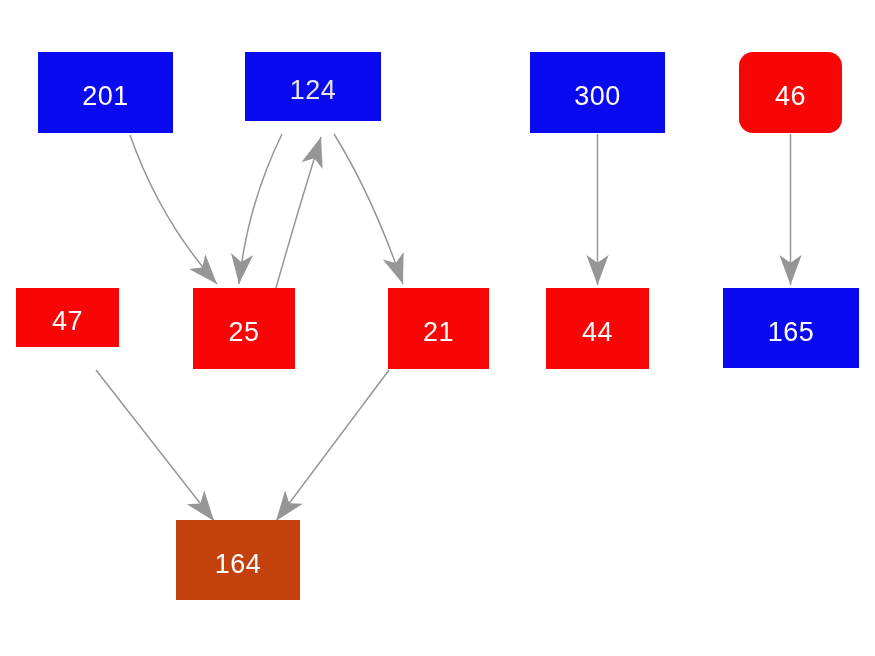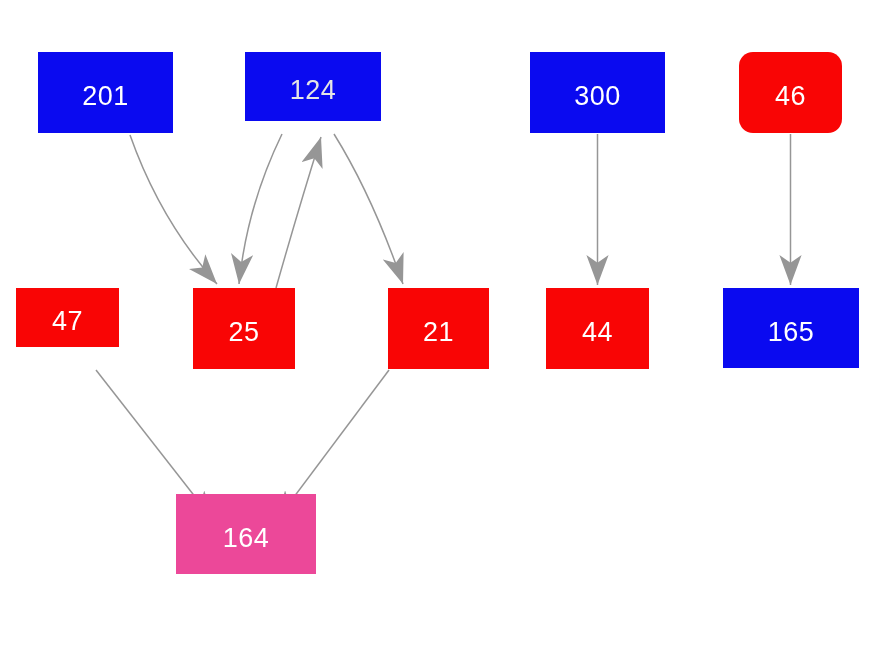--- a/index.html
+++ b/index.html
@@ -83,17 +83,17 @@
       </div>
       <div class="node" style="left: 388px; top: 288px; width: 101px; height: 81px; background: rgb(249, 5, 5); color: rgb(255, 255, 255);">
         <span class="node-label">21</span>
       </div>
       <div class="node" style="left: 546px; top: 288px; width: 103px; height: 81px; background: rgb(249, 5, 5); color: rgb(255, 255, 255);">
         <span class="node-label">44</span>
       </div>
       <div class="node" style="left: 723px; top: 288px; width: 136px; height: 80px; background: rgb(10, 10, 240); color: rgb(255, 255, 255);">
         <span class="node-label">165</span>
       </div>
-      <div class="node" style="left: 176px; top: 494px; width: 140px; height: 80px; background: #ec4899; color: rgb(255, 255, 255);">
+      <div class="node" style="left: 176px; top: 520px; width: 124px; height: 80px; background: #c2410c; color: rgb(255, 255, 255);">
         <span class="node-label">164</span>
       </div>
     </div>
 </div>
 
 </body></html>

